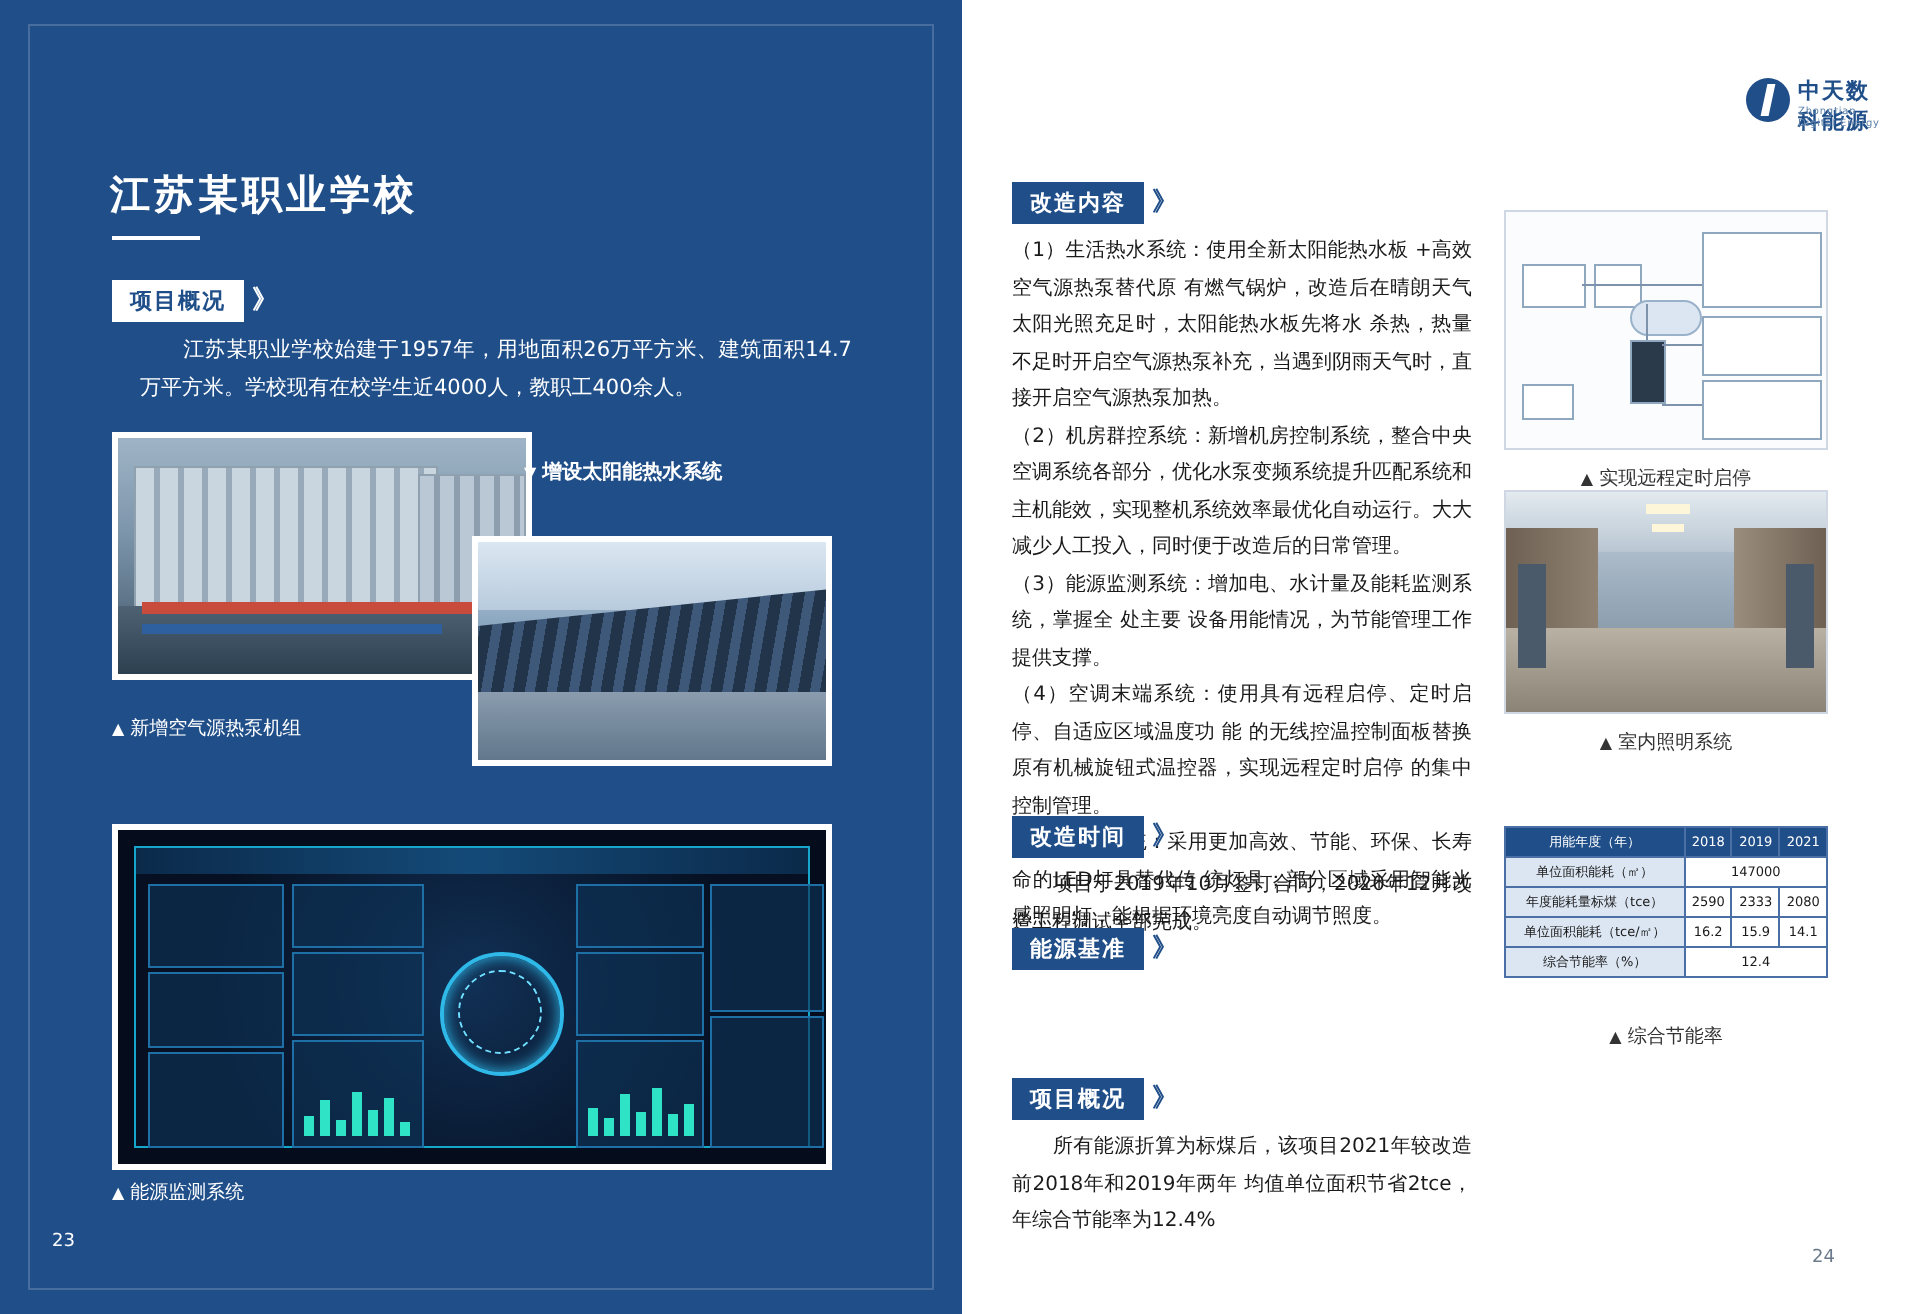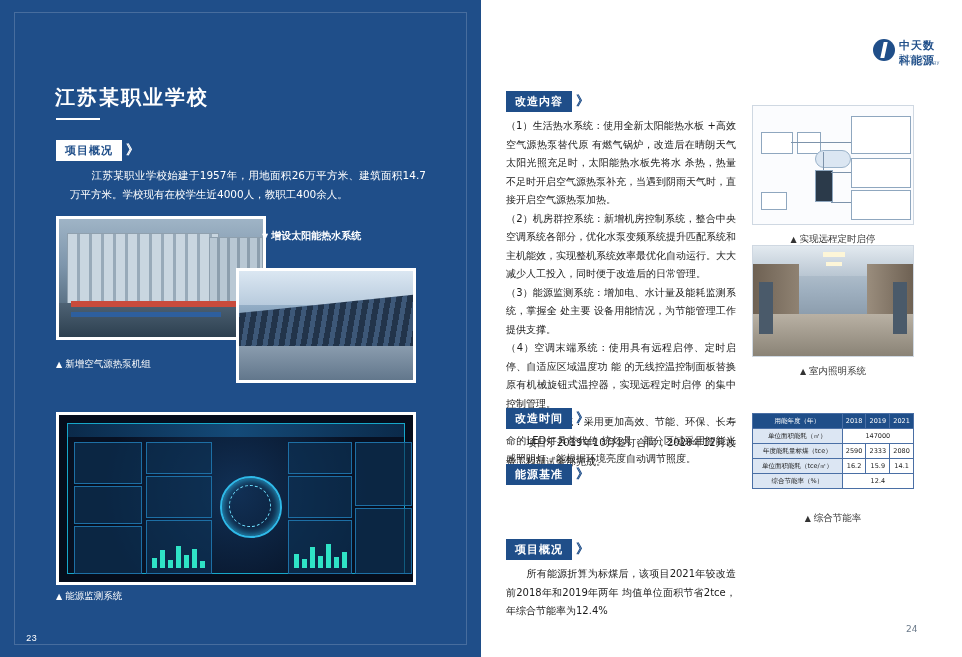--- a/index.html
+++ b/index.html
@@ -113,21 +113,21 @@
   .dash .ring{
     position:absolute;left:152px;top:52px;width:58px;height:58px;border-radius:50%;
     border:2px solid #2fb9e8;box-shadow:0 0 8px #2fb9e8 inset;
   }
   .dash .ring2{
     position:absolute;left:161px;top:61px;width:40px;height:40px;border-radius:50%;
     border:1px dashed #6fe0ff;
   }
   .cap-d{left:56px;top:590px;}
 
-  .page-num-left{position:absolute;left:26px;top:634px;color:#ffffff;font-size:9px;font-family:Liberation Mono, monospace;}
+  .page-num-left{position:absolute;left:26px;top:616px;color:#ffffff;font-size:9px;}
 
   
   .right-page{position:absolute;left:481px;top:0;width:481px;height:657px;background:#ffffff;}
   .spine{position:absolute;left:481px;top:0;width:11px;height:657px;background:#e9eef4;}
 
   .logo{
     position:absolute;left:873px;top:38px;width:72px;height:26px;
   }
   .logo .mark{
     position:absolute;left:0;top:1px;width:22px;height:22px;border-radius:50%;

